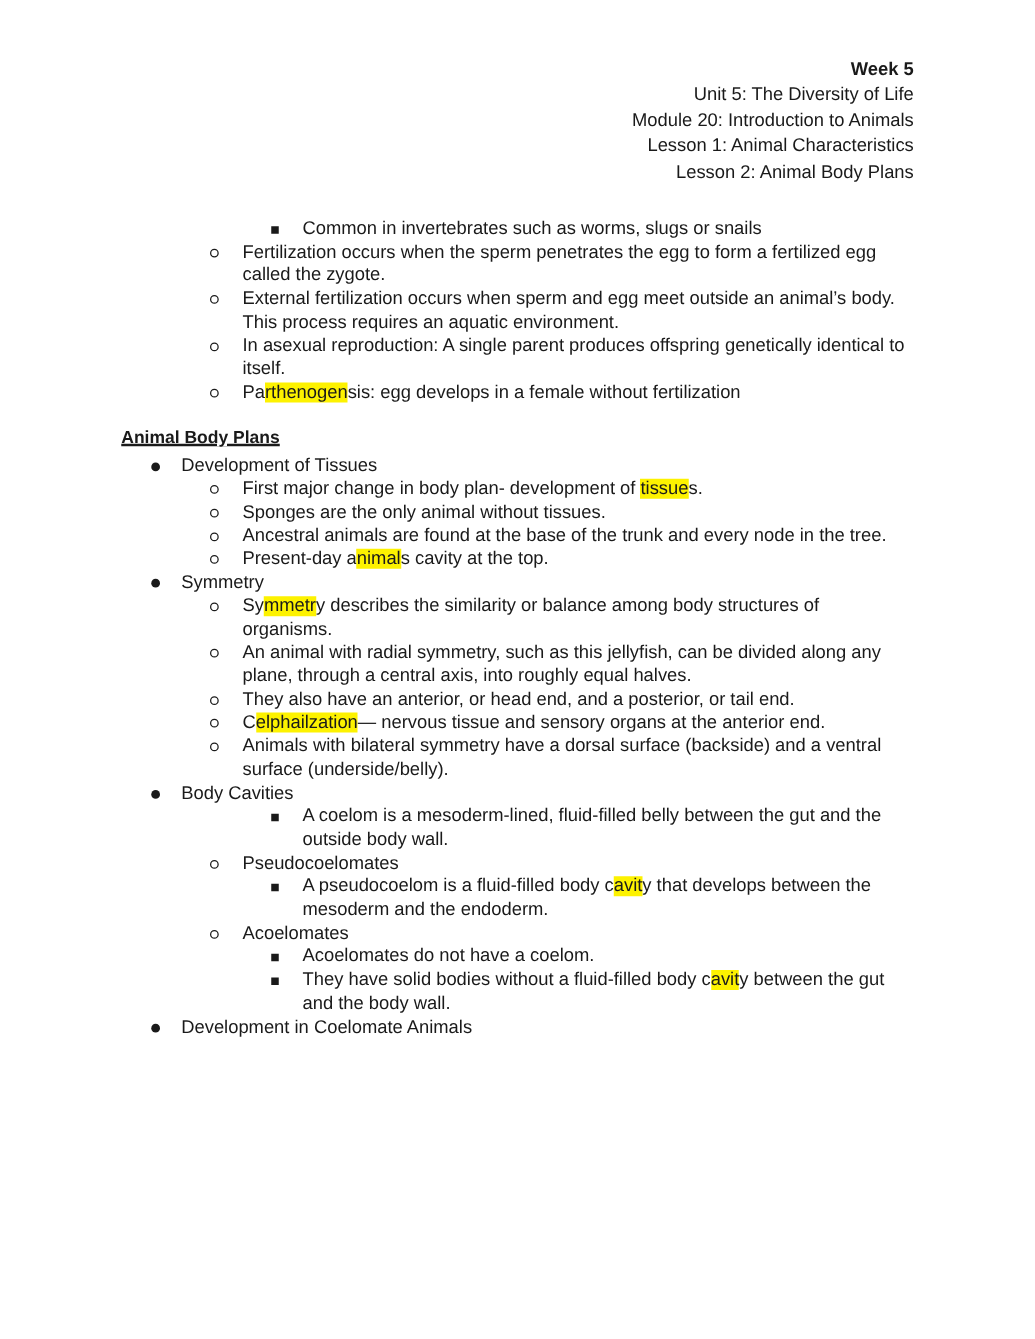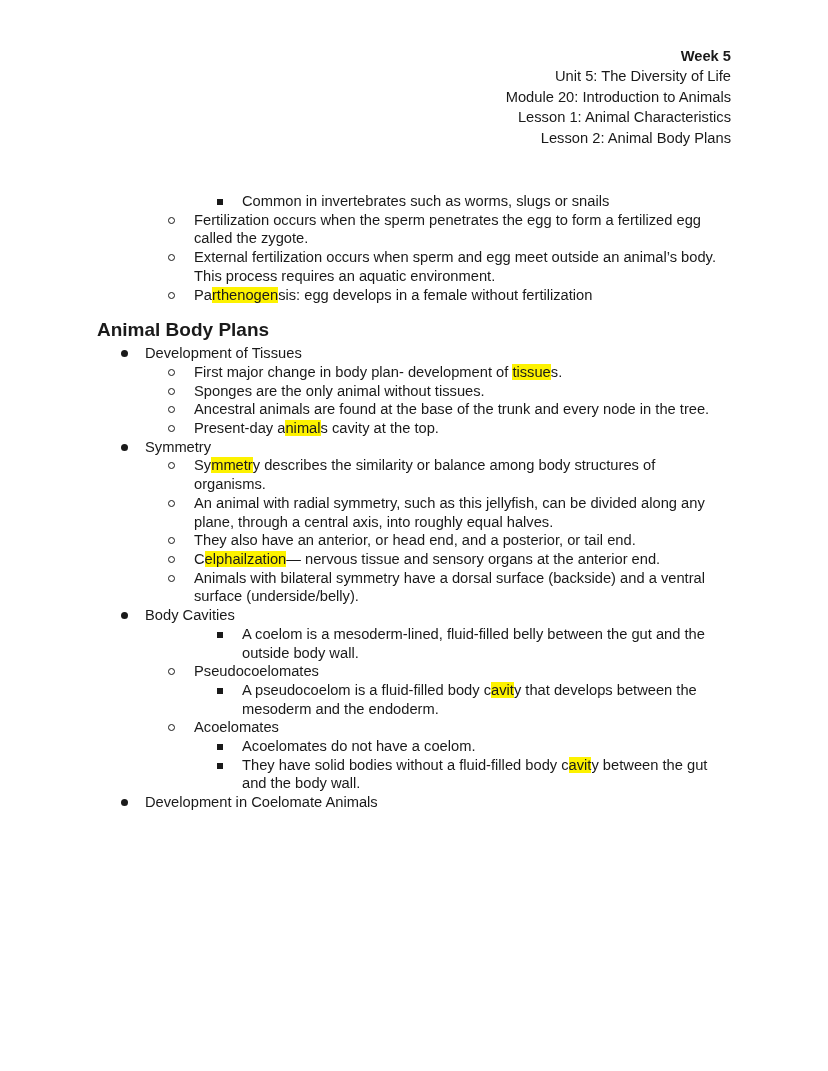--- a/index.html
+++ b/index.html
@@ -6,24 +6,24 @@
   body{
     width:828px;height:1071px;background:#ffffff;
     font-family:"Liberation Sans", sans-serif;
     color:#1a1a1a;
     overflow:hidden;
   }
   .doc{padding:46px 97px 0 97px;}
   .doc-header{text-align:right;font-size:14.7px;line-height:20.4px;}
   .doc-header .hline{white-space:nowrap;}
   .doc-header .hline.bold{font-weight:bold;}
-  .doc-body{margin-top:44px;font-size:14.7px;line-height:18.7px;}
+  .doc-body{margin-top:26px;font-size:14.7px;line-height:18.7px;}
   .section-heading{
-    font-size:19px;font-weight:bold;
-    text-decoration-thickness:2px;
+    font-size:14px;font-weight:bold;
+    text-decoration:underline;text-decoration-thickness:2px;
     margin:14px 0 3px 0;line-height:23px;
   }
   .li{position:relative;margin:0;}
   .li.l1{padding-left:48px;}
   .li.l2{padding-left:97px;}
   .li.l3{padding-left:145px;}
   .marker{position:absolute;display:block;}
   .l1 .marker{left:24px;top:6px;width:7px;height:7px;background:#1a1a1a;border-radius:50%;}
   .l2 .marker{left:71px;top:6px;width:5px;height:5px;background:transparent;border:1.4px solid #1a1a1a;border-radius:50%;}
   .l3 .marker{left:120px;top:7px;width:6px;height:6px;background:#1a1a1a;}
@@ -39,20 +39,21 @@
     <div class="hline">Module 20: Introduction to Animals</div>
     <div class="hline">Lesson 1: Animal Characteristics</div>
     <div class="hline">Lesson 2: Animal Body Plans</div>
   </div>
 
   <div class="doc-body">
     <div>
         <div class="li l3"><span class="marker"></span><span><span>Common in invertebrates such as worms, slugs or snails</span></span></div>
         <div class="li l2"><span class="marker"></span><span><span>Fertilization occurs when the sperm penetrates the egg to form a fertilized egg called the zygote.</span></span></div>
         <div class="li l2"><span class="marker"></span><span><span>External fertilization occurs when sperm and egg meet outside an animal’s body. This process requires an aquatic environment.</span></span></div>
+        <div class="li l2"><span class="marker"></span><span><span>In asexual reproduction: A single parent produces offspring genetically identical to itself.</span></span></div>
         <div class="li l2"><span class="marker"></span><span><span>Pa</span><mark>rthenogen</mark><span>sis: egg develops in a female without fertilization</span></span></div>
       </div>
     <div class="section-heading">Animal Body Plans</div>
     <div>
         <div class="li l1"><span class="marker"></span><span><span>Development of Tissues</span></span></div>
         <div class="li l2"><span class="marker"></span><span><span>First major change in body plan- development of </span><mark>tissue</mark><span>s.</span></span></div>
         <div class="li l2"><span class="marker"></span><span><span>Sponges are the only animal without tissues.</span></span></div>
         <div class="li l2"><span class="marker"></span><span><span>Ancestral animals are found at the base of the trunk and every node in the tree.</span></span></div>
         <div class="li l2"><span class="marker"></span><span><span>Present-day a</span><mark>nimal</mark><span>s cavity at the top.</span></span></div>
         <div class="li l1"><span class="marker"></span><span><span>Symmetry</span></span></div>

